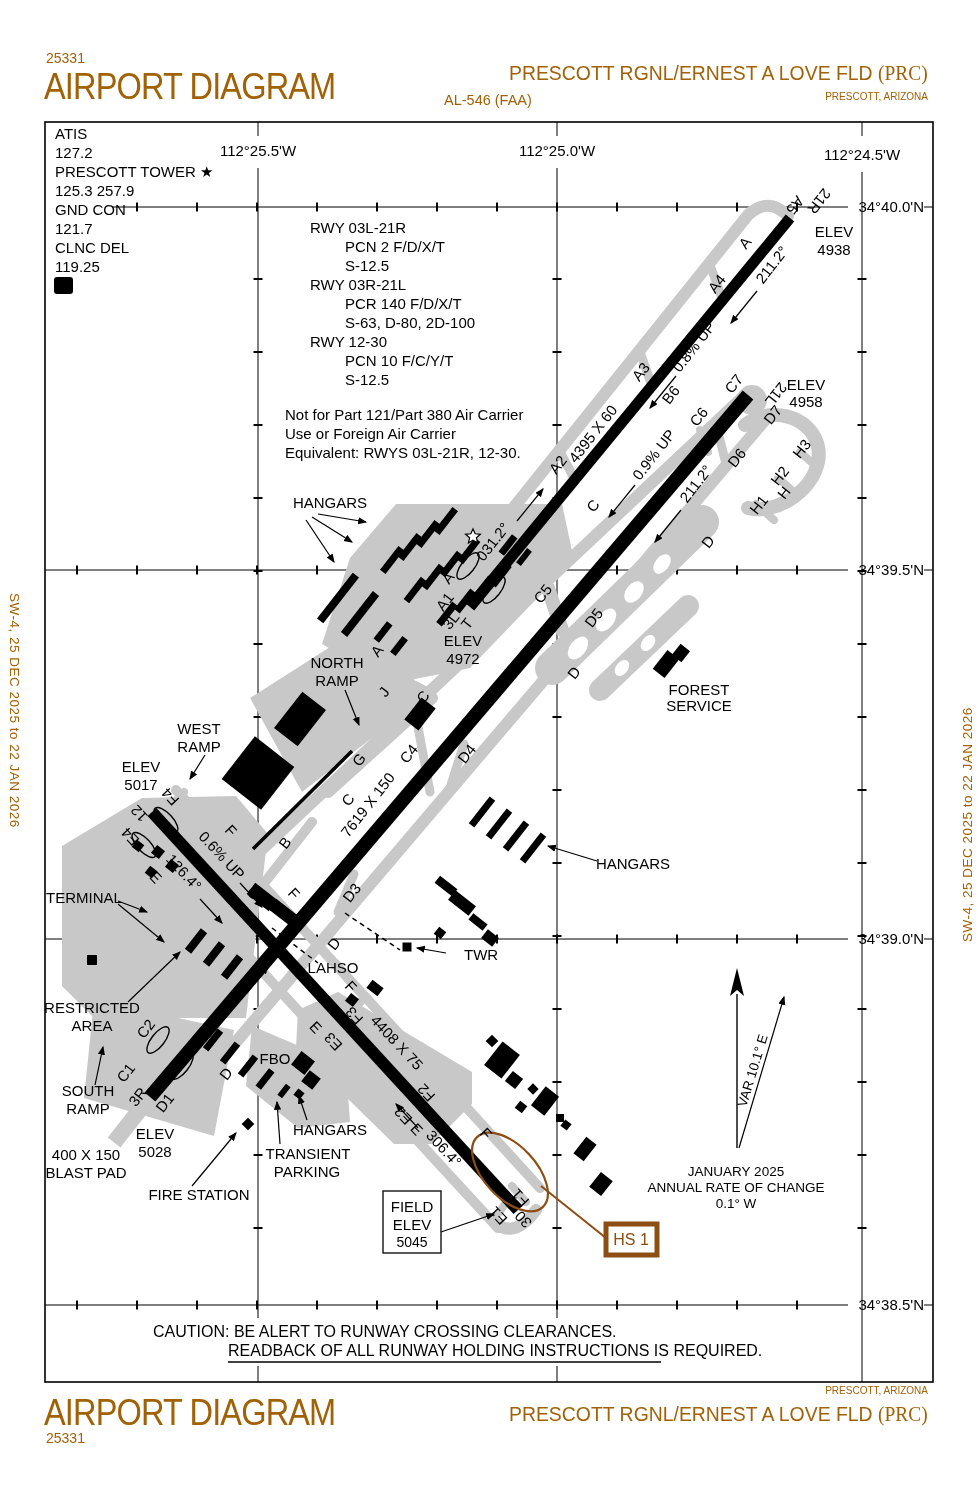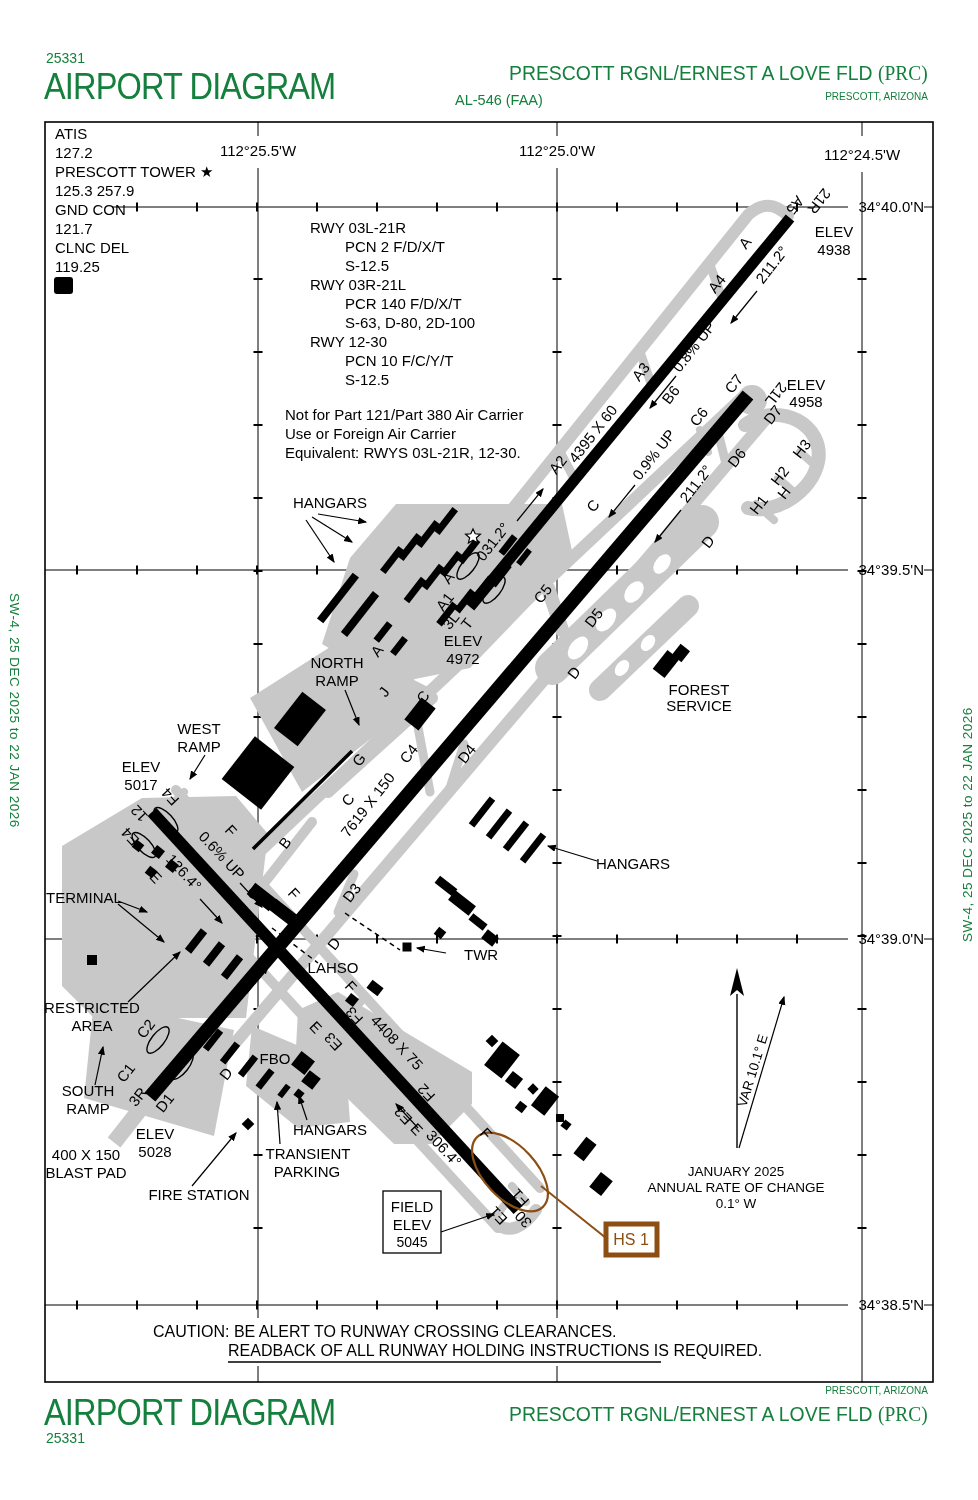--- a/index.html
+++ b/index.html
@@ -1,17 +1,17 @@
 <!DOCTYPE html>
 <html><head>
 <meta charset="utf-8">
 <style>
   html,body{margin:0;padding:0;background:#fff}
   .page{position:relative;width:978px;height:1500px;background:#fff;overflow:hidden;
-        font-family:"Liberation Sans",sans-serif;color:#15803d}
+        font-family:"Liberation Sans",sans-serif;color:#a16207}
   .abs{position:absolute;white-space:nowrap}
   .pgcode{font-size:14px}
   .bigtitle{font-size:37px;letter-spacing:-1px;transform:scaleX(.88);transform-origin:0 50%}
   .aptname{font-size:20px;transform:scaleX(.97);transform-origin:100% 50%}
   .serif{font-family:"Liberation Serif",serif}
   .al{font-size:14.5px}
   .city{font-size:10px}
   .right{text-align:right}
   .edge-l{position:absolute;left:22px;top:593px;transform-origin:0 0;transform:rotate(90deg);
           font-size:13.5px;white-space:nowrap;letter-spacing:.5px}
@@ -37,21 +37,21 @@
   .emk{fill:none;stroke:#000;stroke-width:1.4}
 </style>
 </head>
 <body>
 
 <div class="page">
 
   <div class="abs pgcode" style="left:46px;top:50px">25331</div>
   <div class="abs bigtitle" style="left:44px;top:66px">AIRPORT DIAGRAM</div>
   <div class="abs aptname right" style="right:50px;top:62px"><span>PRESCOTT RGNL/ERNEST A LOVE FLD</span> <span class="serif">(PRC)</span></div>
-  <div class="abs al" style="left:455px;top:92px">AL-546 (FAA)</div>
+  <div class="abs al" style="left:444px;top:92px">AL-546 (FAA)</div>
   <div class="abs city right" style="right:50px;top:91px">PRESCOTT, ARIZONA</div>
 
   <div class="edge-l">SW-4,  25 DEC 2025  to  22 JAN 2026</div>
   <div class="edge-r">SW-4,  25 DEC 2025  to  22 JAN 2026</div>
 
   <svg width="978" height="1500" viewBox="0 0 978 1500">
     <defs>
       <marker id="arr" markerWidth="9" markerHeight="8" refX="6.5" refY="3" orient="auto">
         <path d="M0,0 L7.5,3 L0,6 z" fill="#000"></path>
       </marker>

